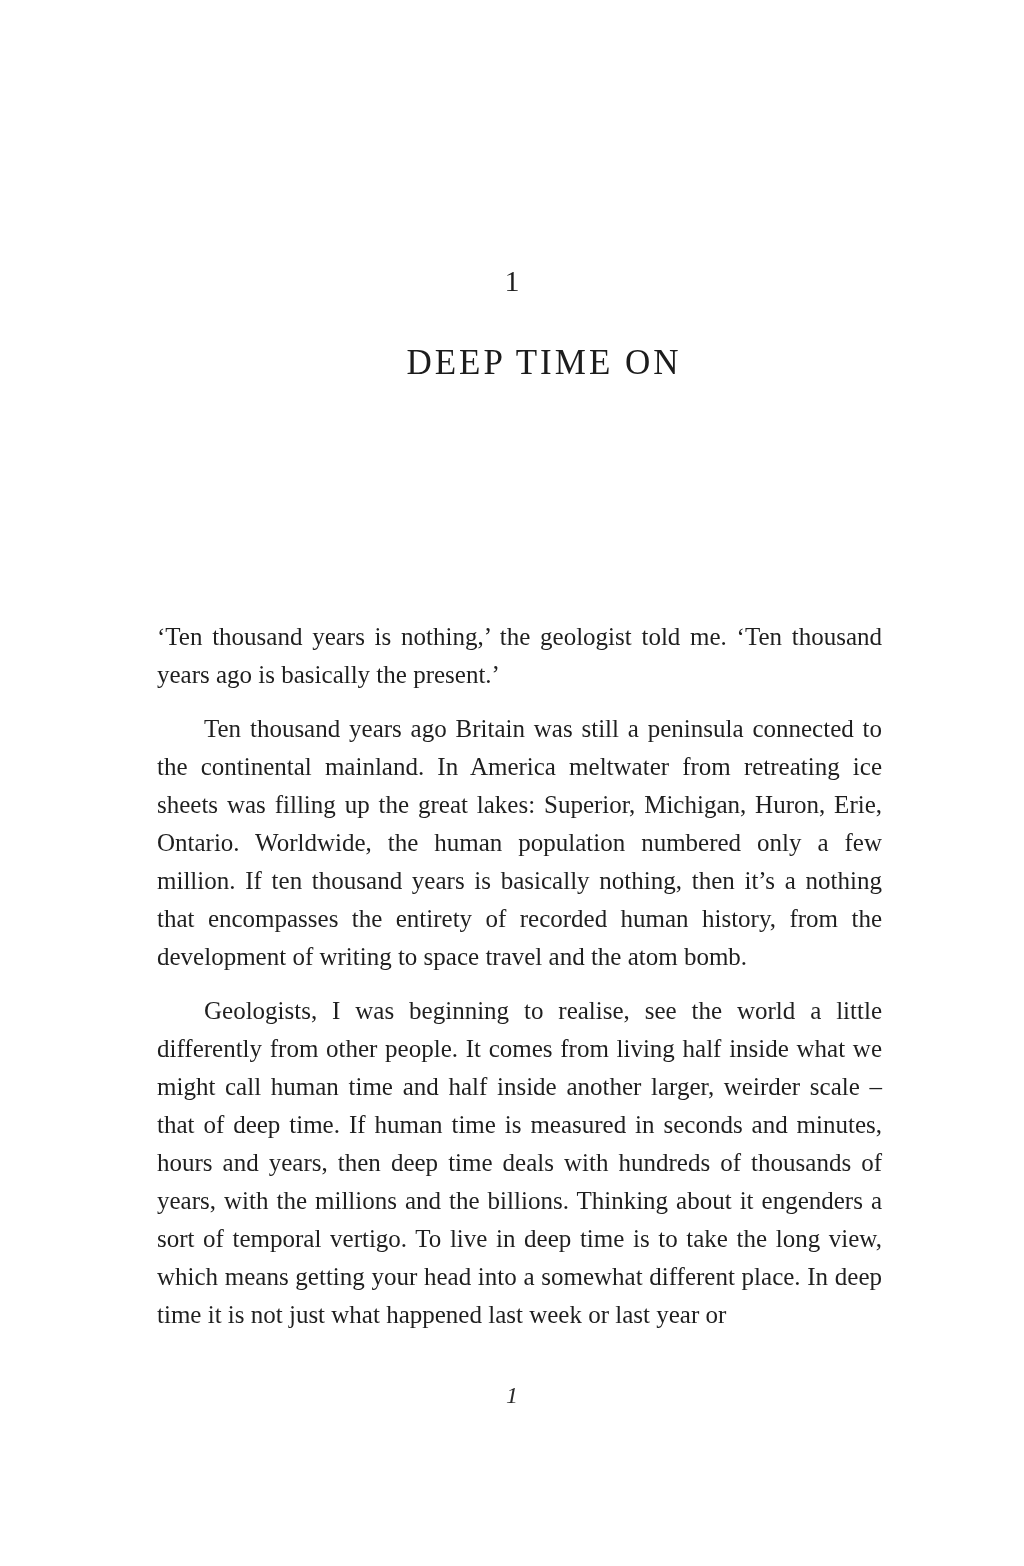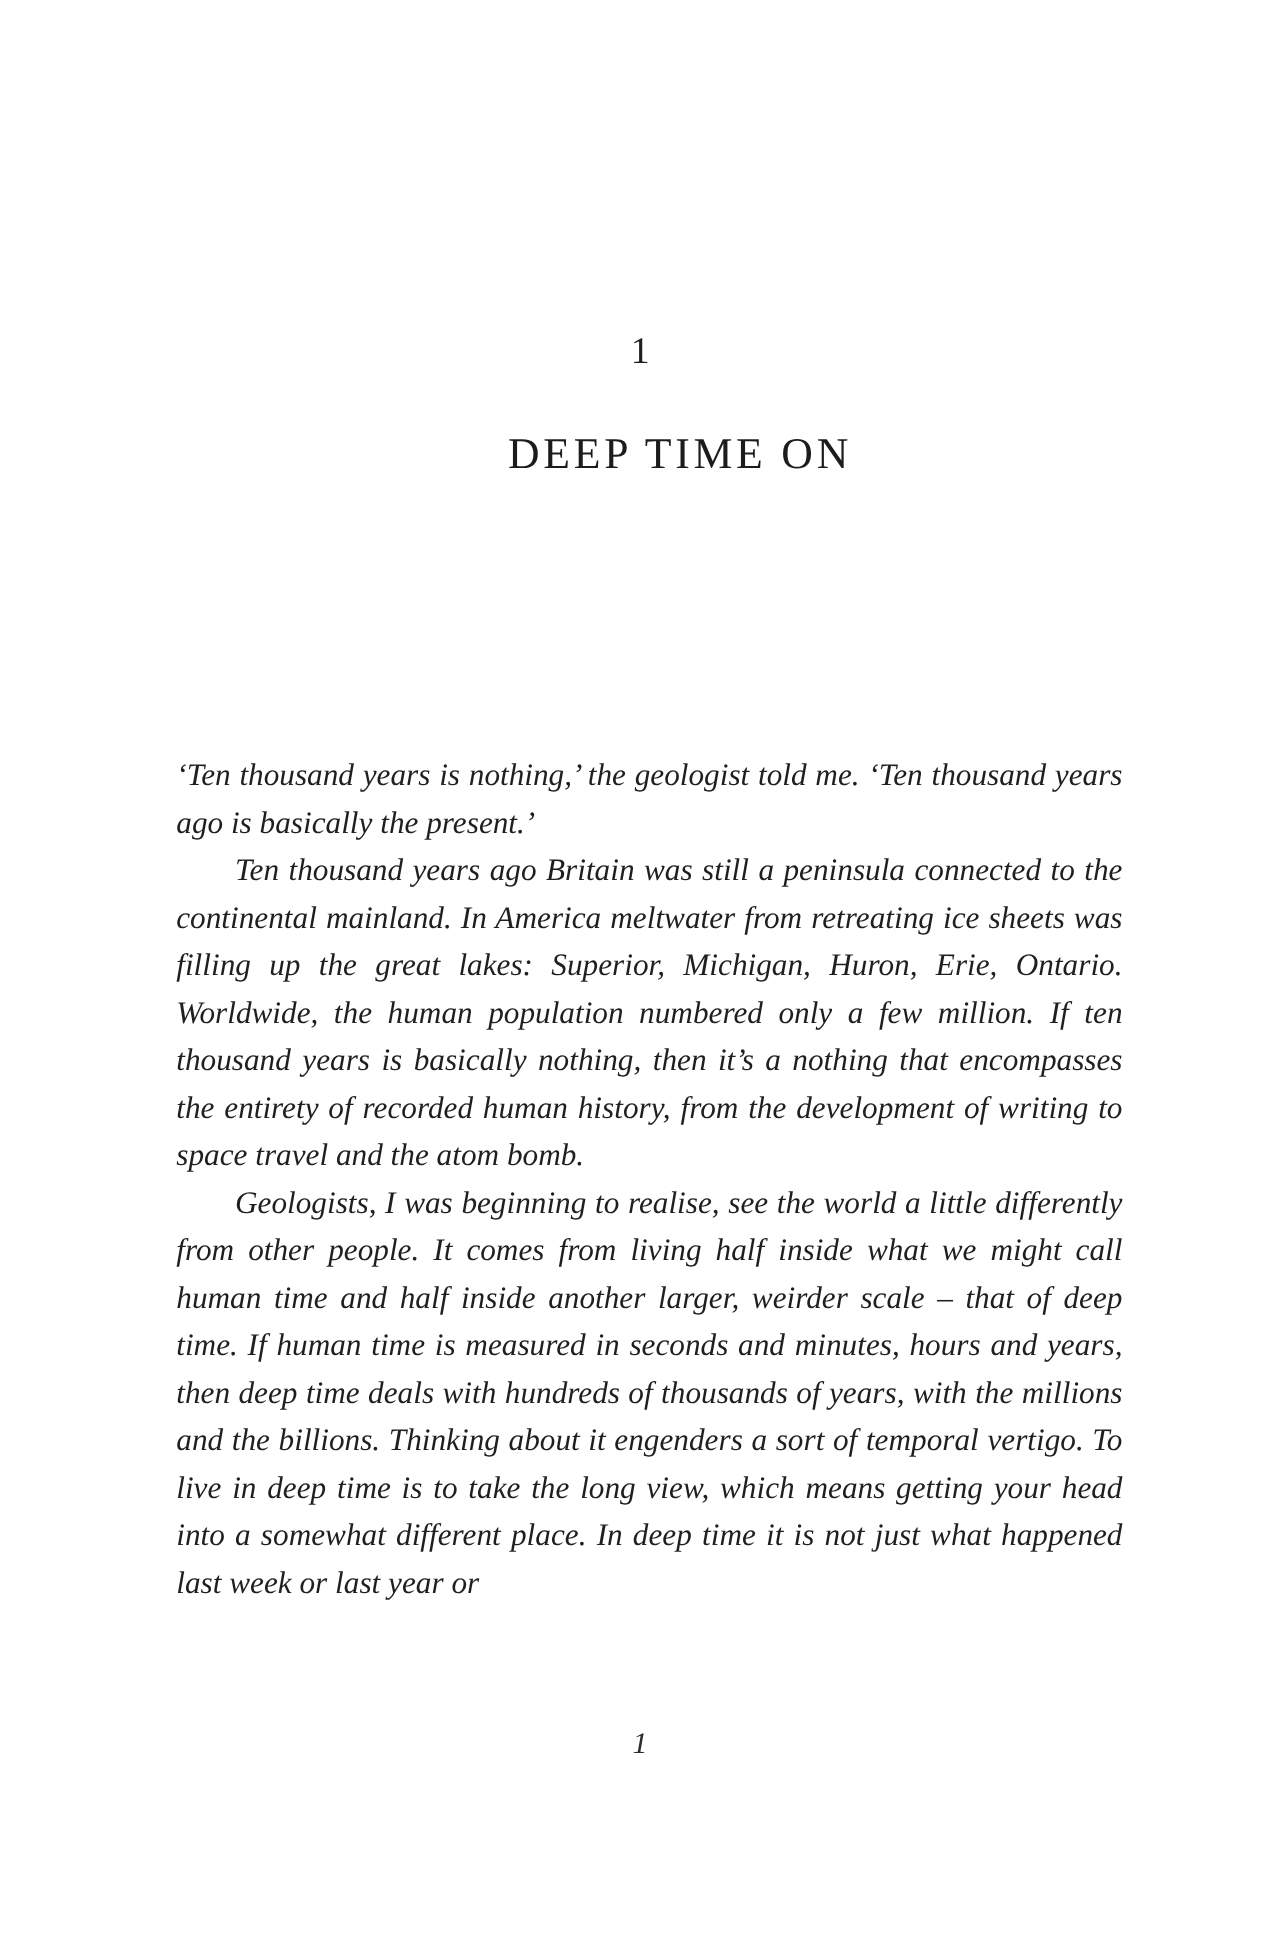--- a/index.html
+++ b/index.html
@@ -46,23 +46,22 @@
     position: absolute;
     top: 602px;
     left: 141px;
     width: 757px;
     font-size: 25px;
     line-height: 38px;
     text-align: justify;
     color: #1f1f1f;
   }
   .para {
-    margin: 0;
+    margin: 16px;
     text-indent: 47px;
-    font-style: italic;
   }
   .para.first {
     text-indent: 0;
   }
   .folio {
     position: absolute;
     top: 1382px;
     left: 0;
     width: 100%;
     text-align: center;

